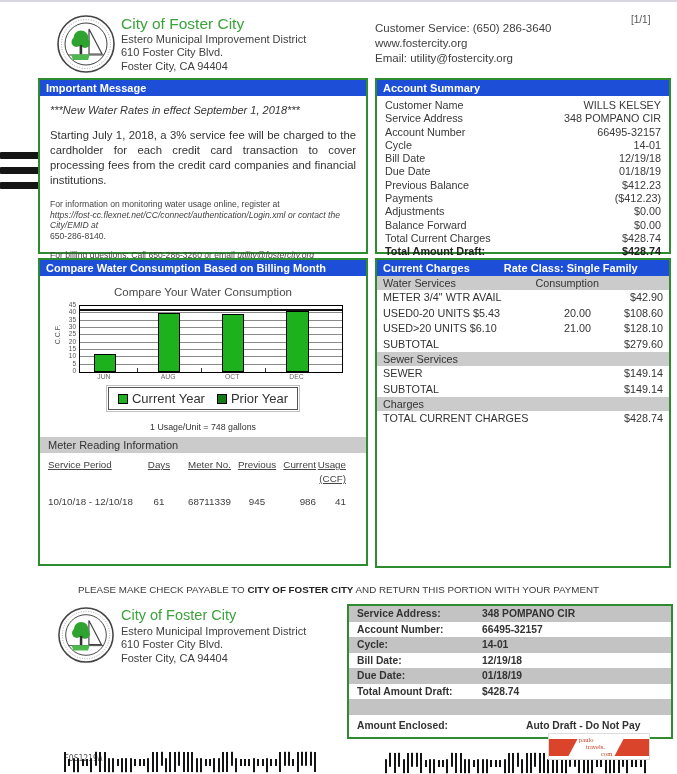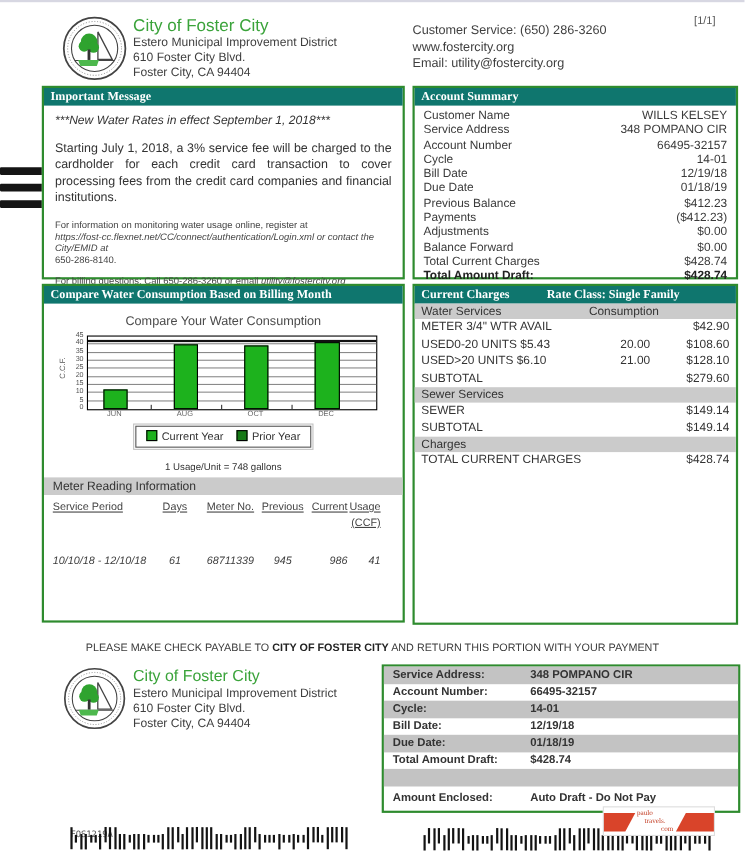--- a/index.html
+++ b/index.html
@@ -17,22 +17,22 @@
   .org-1{left:121px;top:17px;}
   .org-2{left:121px;top:609px;}
   .org-name{font-size:15.5px;color:#3aa33a;font-weight:500;margin-bottom:2px;}
   .contact-block{position:absolute;left:375px;top:21px;font-size:11.5px;line-height:15px;color:#3f3f3f;}
   .page-indicator{position:absolute;left:631px;top:14px;font-size:10px;color:#555;}
   
   .regmarks{position:absolute;left:0;top:152px;}
   .regmarks div{width:40px;height:7px;background:#151515;margin-bottom:8px;border-radius:1px;}
   
   .gbox{position:absolute;background:#fff;border:2px solid #2e8b2e;box-sizing:border-box;}
-  .gbox-header{background:#0f766e;color:#fff;font-weight:bold;font-size:11px;
-    padding:2px 6px 2px 6px;line-height:12px;display:flex;font-family:Liberation Serif, serif;}
+  .gbox-header{background:#1d4ed8;color:#fff;font-weight:bold;font-size:11px;
+    padding:2px 6px 2px 6px;line-height:12px;display:flex;}
   .box-imp{left:38px;top:78px;width:330px;height:176px;}
   .box-acct{left:375px;top:78px;width:296px;height:176px;}
   .box-cmp{left:38px;top:258px;width:330px;height:308px;}
   .box-chg{left:375px;top:258px;width:296px;height:310px;}
   
   .imp-body{padding:8px 10px 0 10px;}
   .imp-headline{font-style:italic;font-size:11px;color:#333;}
   .imp-para{margin-top:12px;font-size:11.3px;line-height:15px;text-align:justify;color:#333;}
   .imp-small{margin-top:11px;font-size:8.6px;line-height:10.5px;color:#444;}
   .imp-small2{margin-top:9px;font-size:8.6px;line-height:10.5px;color:#444;}
@@ -51,53 +51,53 @@
   .chart-yticks{width:18px;position:relative;height:66px;}
   .chart-yticks span{position:absolute;right:3px;font-size:6.5px;color:#555;line-height:6px;}
   .chart-plot{position:relative;width:262px;height:66px;border:1px solid #000;background:#fff;}
   .gridline{position:absolute;left:0;width:100%;height:1px;background:#8a8a8a;}
   .chart-hline{position:absolute;left:0;width:100%;height:2.5px;background:#111;}
   .bar{position:absolute;bottom:0;border:1px solid #000;box-sizing:border-box;}
   .minor-tick{position:absolute;bottom:0;width:1px;height:4px;background:#333;}
   .chart-xlabels{position:relative;height:10px;margin-left:39px;width:262px;}
   .chart-xlabels span{position:absolute;font-size:6.8px;color:#666;transform:translateX(-50%);}
   .legend{margin:4px auto 12px auto;width:max-content;border:1px solid #555;outline:1px solid #c2c2c2;
-    outline-offset:1px;padding:3px 9px;display:flex;gap:12px;font-size:10px;color:#333;align-items:center;}
+    outline-offset:1px;padding:3px 9px;display:flex;gap:12px;font-size:13px;color:#333;align-items:center;}
   .legend .sw{width:8px;height:8px;border:1px solid #000;display:inline-block;margin-right:4px;vertical-align:-1px;}
   .chart-note{margin-top:5px;text-align:center;font-size:8.8px;color:#333;}
   
   .meter-bar{margin-top:5px;background:#cbcbcb;font-size:11px;color:#333;padding:1px 8px;line-height:14px;}
   .meter-table{padding:5px 20px 0 8px;}
   .meter-row{display:grid;grid-template-columns:96px 30px 62px 42px 38px 1fr;font-size:9.8px;color:#3d3d3d;line-height:14px;}
   .meter-row .c1{text-align:left;}
   .meter-row .c2{text-align:center;}
   .meter-row .c3{text-align:left;padding-left:14px;}
   .meter-row .c4{text-align:center;}
   .meter-row .c5{text-align:right;}
   .meter-row .c6{text-align:right;}
   .meter-row.hdr span{text-decoration:underline;color:#444;}
-  .meter-row.data{margin-top:21px;font-style:italic;}
+  .meter-row.data{margin-top:9px;}
   
   .chg-hdr-left{font-weight:bold;}
   .chg-hdr-right{font-weight:bold;margin-left:34px;}
   .chg-gray{background:#cbcbcb;display:flex;font-size:10.8px;color:#333;padding:0 6px;line-height:14px;}
   .chg-gray .cons{margin-left:auto;margin-right:64px;}
   .chg-row{display:grid;grid-template-columns:1fr 62px 72px;font-size:10.8px;line-height:15.5px;
     padding:0 6px;color:#333;}
   .chg-row .n{text-align:right;}
   .chg-row .a{text-align:right;}
   
   .payable{position:absolute;left:0;top:584px;width:677px;text-align:center;font-size:9.8px;color:#3a3a3a;}
   .payable b{color:#222;}
   
   .stub-table{position:absolute;left:347px;top:604px;width:326px;border:2px solid #2e8b2e;box-sizing:border-box;background:#fff;font-weight:bold;}
   .stub-row{display:grid;grid-template-columns:125px 1fr;font-size:10.3px;color:#333;
     padding:1px 8px;min-height:13.5px;align-items:center;}
   .stub-row.shaded{background:#c3c3c3;}
-  .stub-row.tall{min-height:20px;}
+  .stub-row.tall{min-height:20px;gap:44px;}
   
   .foot-code{position:absolute;left:64px;top:735px;font-family:"DejaVu Sans Mono","Liberation Mono",monospace;
     font-size:8px;line-height:9.5px;color:#555;white-space:pre;}
   .barcode{position:absolute;display:flex;align-items:center;height:20px;}
   .bc{width:2px;margin-right:2.4px;background:#131313;flex:none;}
   .bc0{height:7px;}
   .bc1{height:14px;transform:translateY(-3.2px);}
   .bc2{height:14px;transform:translateY(3.2px);}
   .bc3{height:20px;}
   .barcode-1{left:64px;top:752px;}
@@ -129,21 +129,21 @@
   <rect x="23.6" y="31" width="2.6" height="9.5" fill="#333"></rect>
   <path d="M15 40.5 H34 L32 46 H17 Z" fill="#4db84d"></path>
 </svg>
 <div class="org-block org-1">
   <div class="org-name">City of Foster City</div>
   <div>Estero Municipal Improvement District</div>
   <div>610 Foster City Blvd.</div>
   <div>Foster City, CA 94404</div>
 </div>
 <div class="contact-block">
-  <div>Customer Service: (650) 286-3260</div>
+  <div>Customer Service: (650) 286-3640</div>
   <div>www.fostercity.org</div>
   <div>Email: utility@fostercity.org</div>
 </div>
 <div class="page-indicator">[1/1]</div>
 
 <div class="regmarks">
   <div></div>
     <div></div>
     <div></div>
 </div>

